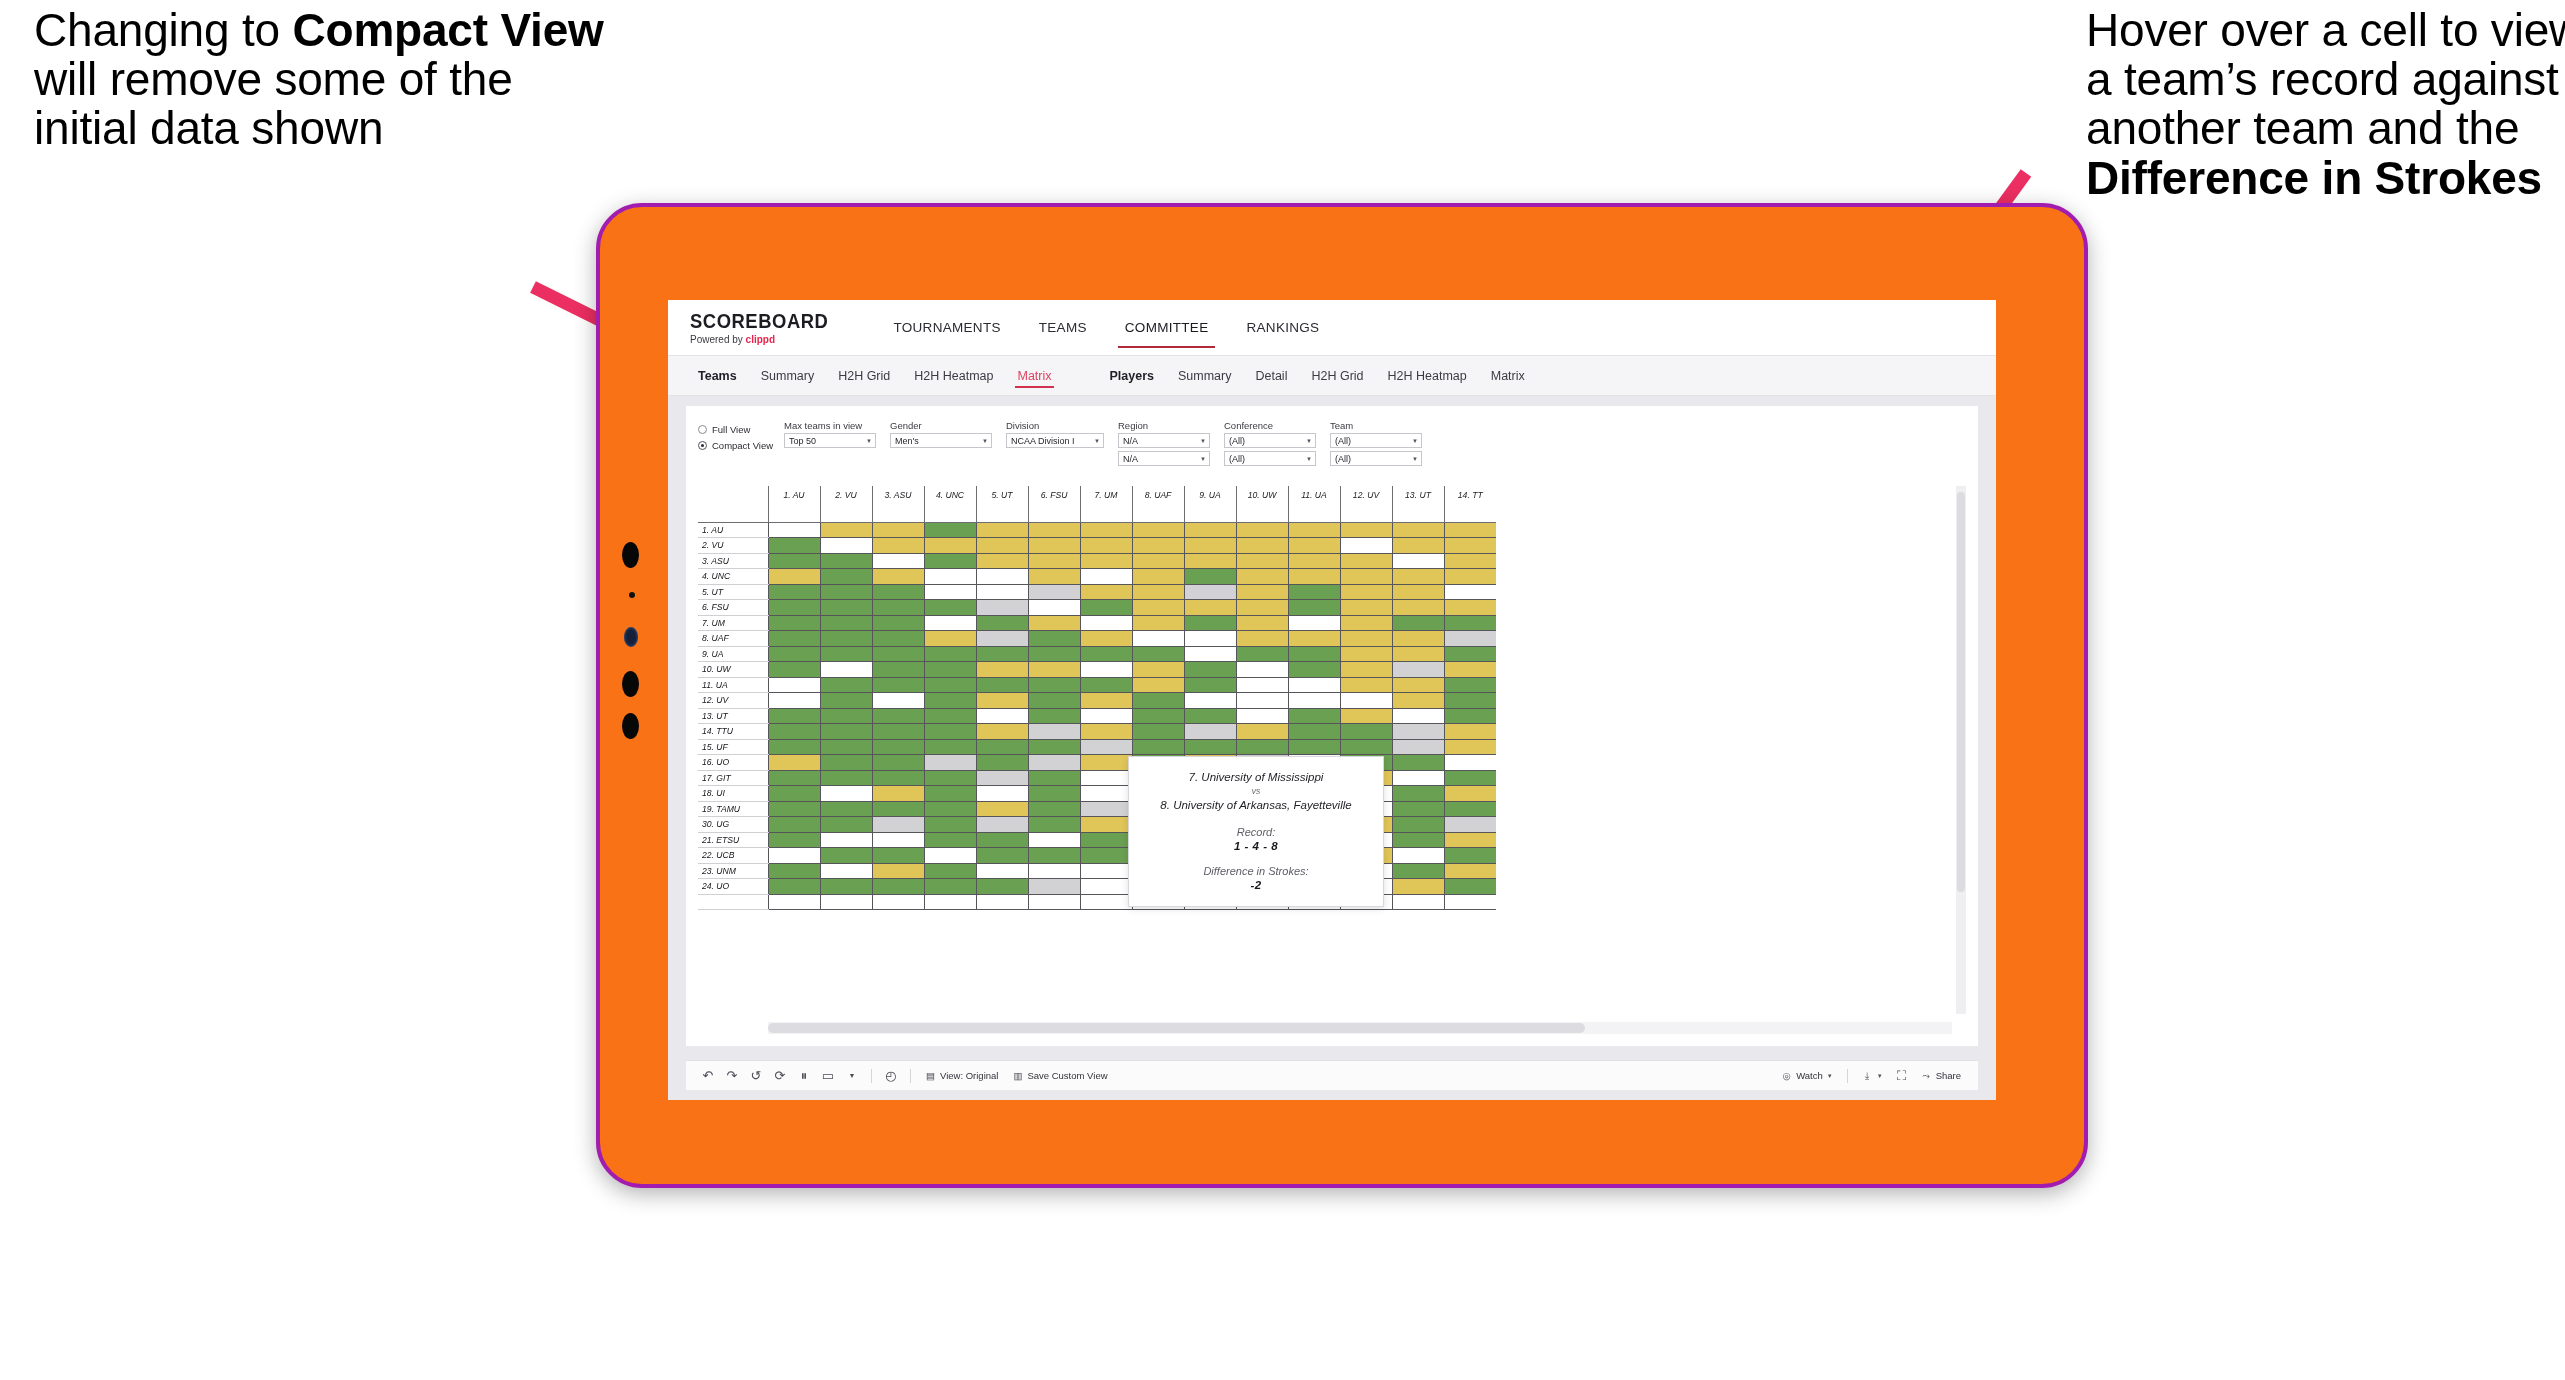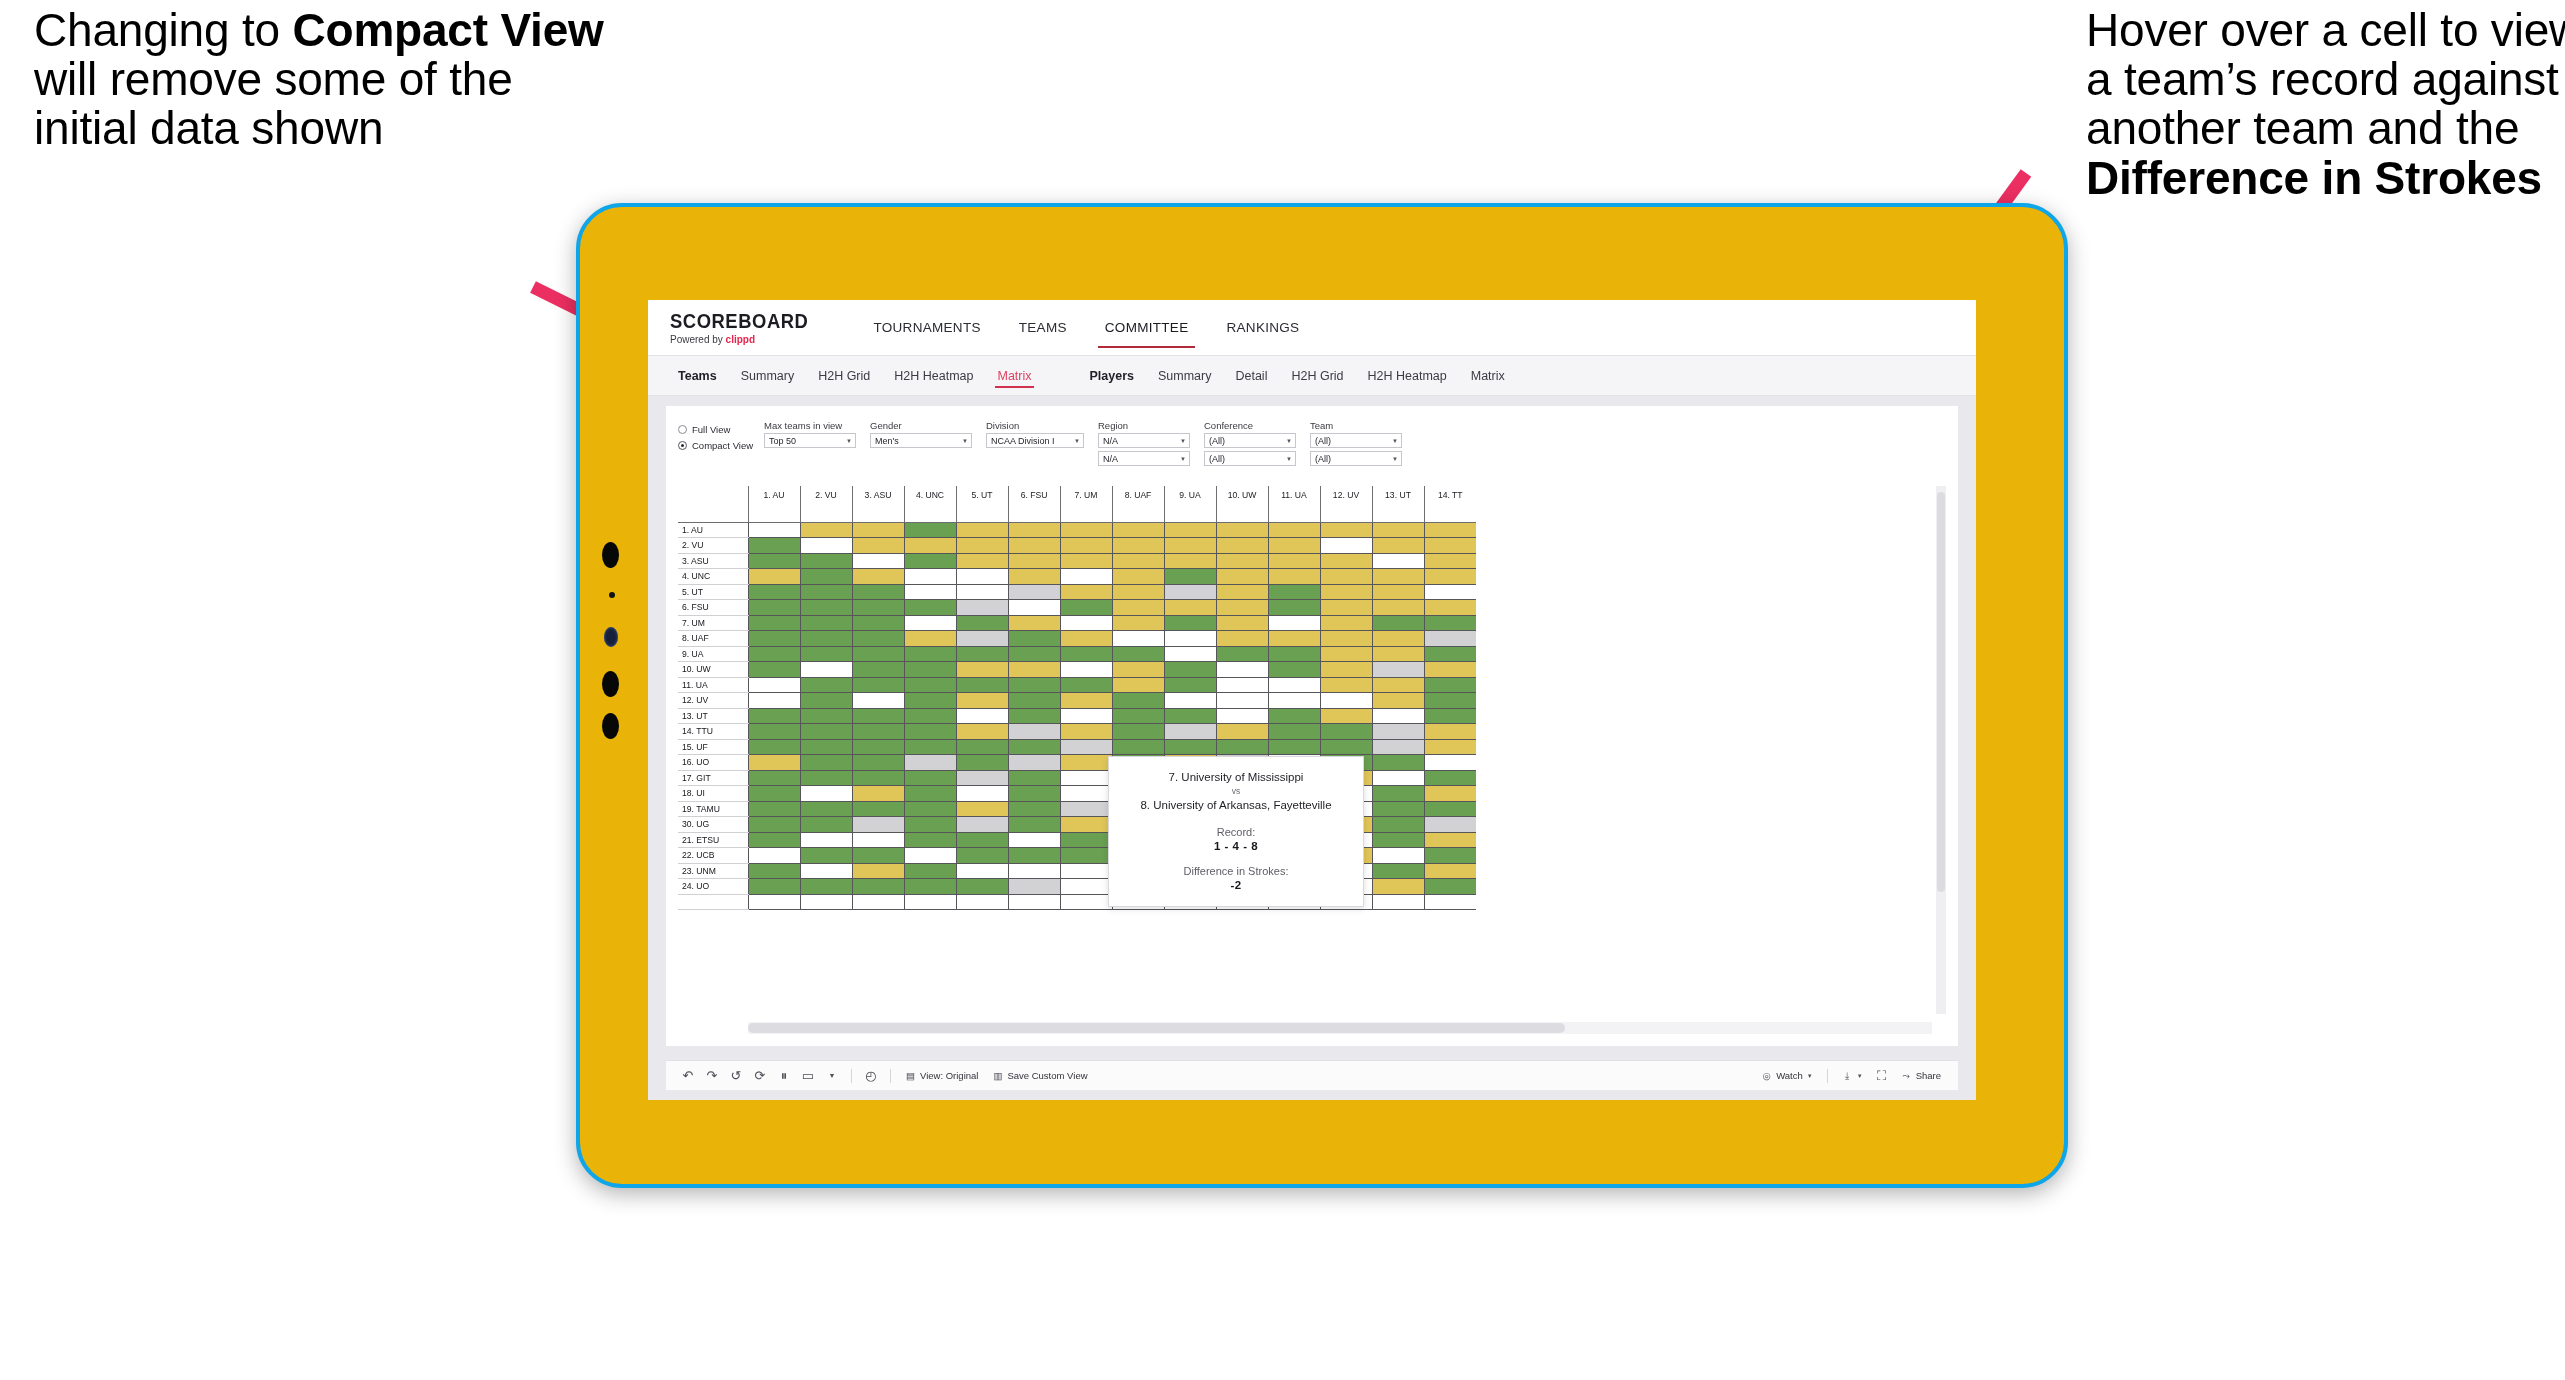--- a/index.html
+++ b/index.html
@@ -21,25 +21,25 @@
     letter-spacing: -0.2px;
   }
   .annot b { font-weight: 700; }
   #annot-left  { left: 6px;  top: 6px;  width: 580px; }
   #annot-right { left: 2058px; top: 6px; width: 500px; }
 
   .arrow { position: absolute; overflow: visible; pointer-events: none; }
 
   
   #tablet {
-    position: absolute; left: 548px; top: 203px;
+    position: absolute; left: 568px; top: 203px;
     width: 1492px; height: 985px;
-    background: #eab308;
+    background: #f97316;
     border-radius: 46px;
-    border: 4px solid #0ea5e9;
+    border: 4px solid #a21caf;
     box-shadow: 0 6px 22px rgba(0,0,0,.3);
   }
   #bezel-dot-cam { position:absolute; left: 22px; top: 335px; width: 17px; height: 26px; background:#070708; border-radius:50%; }
   #bezel-mic     { position:absolute; left: 29px; top: 385px; width: 6px;  height: 6px;  background:#111; border-radius:50%; }
   #bezel-lens    { position:absolute; left: 24px; top: 420px; width: 14px; height: 20px; background:#16203a; border-radius:50%;
                    box-shadow: inset 0 0 3px #4a6ea8; }
   #bezel-btn1    { position:absolute; left: 22px; top: 464px; width: 17px; height: 26px; background:#070708; border-radius:50%; }
   #bezel-btn2    { position:absolute; left: 22px; top: 506px; width: 17px; height: 26px; background:#070708; border-radius:50%; }
 
   #screen {
@@ -103,21 +103,21 @@
     width: 92px; height: 15px; border:1px solid #c6c6cc; background:#fff;
     display:flex; align-items:center; justify-content:space-between;
     font-size: 9px; color:#1f1f27; padding: 0 3px 0 4px; margin-bottom: 3px; cursor:pointer;
   }
   .f-select .cv { overflow:hidden; white-space:nowrap; }
   .caret { font-size: 6px; color:#54545c; line-height:1; }
   .f-group.w-narrow .f-select { width: 102px; }
   .f-group.w-wide   .f-select { width: 98px; }
 
   
-  .matrix-wrap { position:absolute; left: 12px; top: 80px; right: 12px; bottom: 10px; }
+  .matrix-wrap { position:absolute; left: 12px; top: 80px; right: 12px; bottom: 10px; font-style: italic; }
   .matrix-scroll { position:absolute; left:0; top:0; right: 14px; bottom: 22px; overflow:hidden; }
   table.matrix { border-collapse: collapse; table-layout: fixed; }
   table.matrix th.corner { width: 70px; height: 36px; background:#fff; border-bottom: 1.5px solid #6d6d72; }
   table.matrix th.colh {
     width: 52px; height: 36px; font-size: 8.6px; font-weight: 400; color:#1a1a20;
     border-left: 1.5px solid #6d6d72; border-bottom: 1.5px solid #6d6d72;
     vertical-align: top; padding-top: 4px; background:#fff; white-space:nowrap;
   }
   table.matrix td.rowh {
     width: 70px; height: 15.5px; font-size: 8.6px; color:#15151b; padding-left: 4px;

